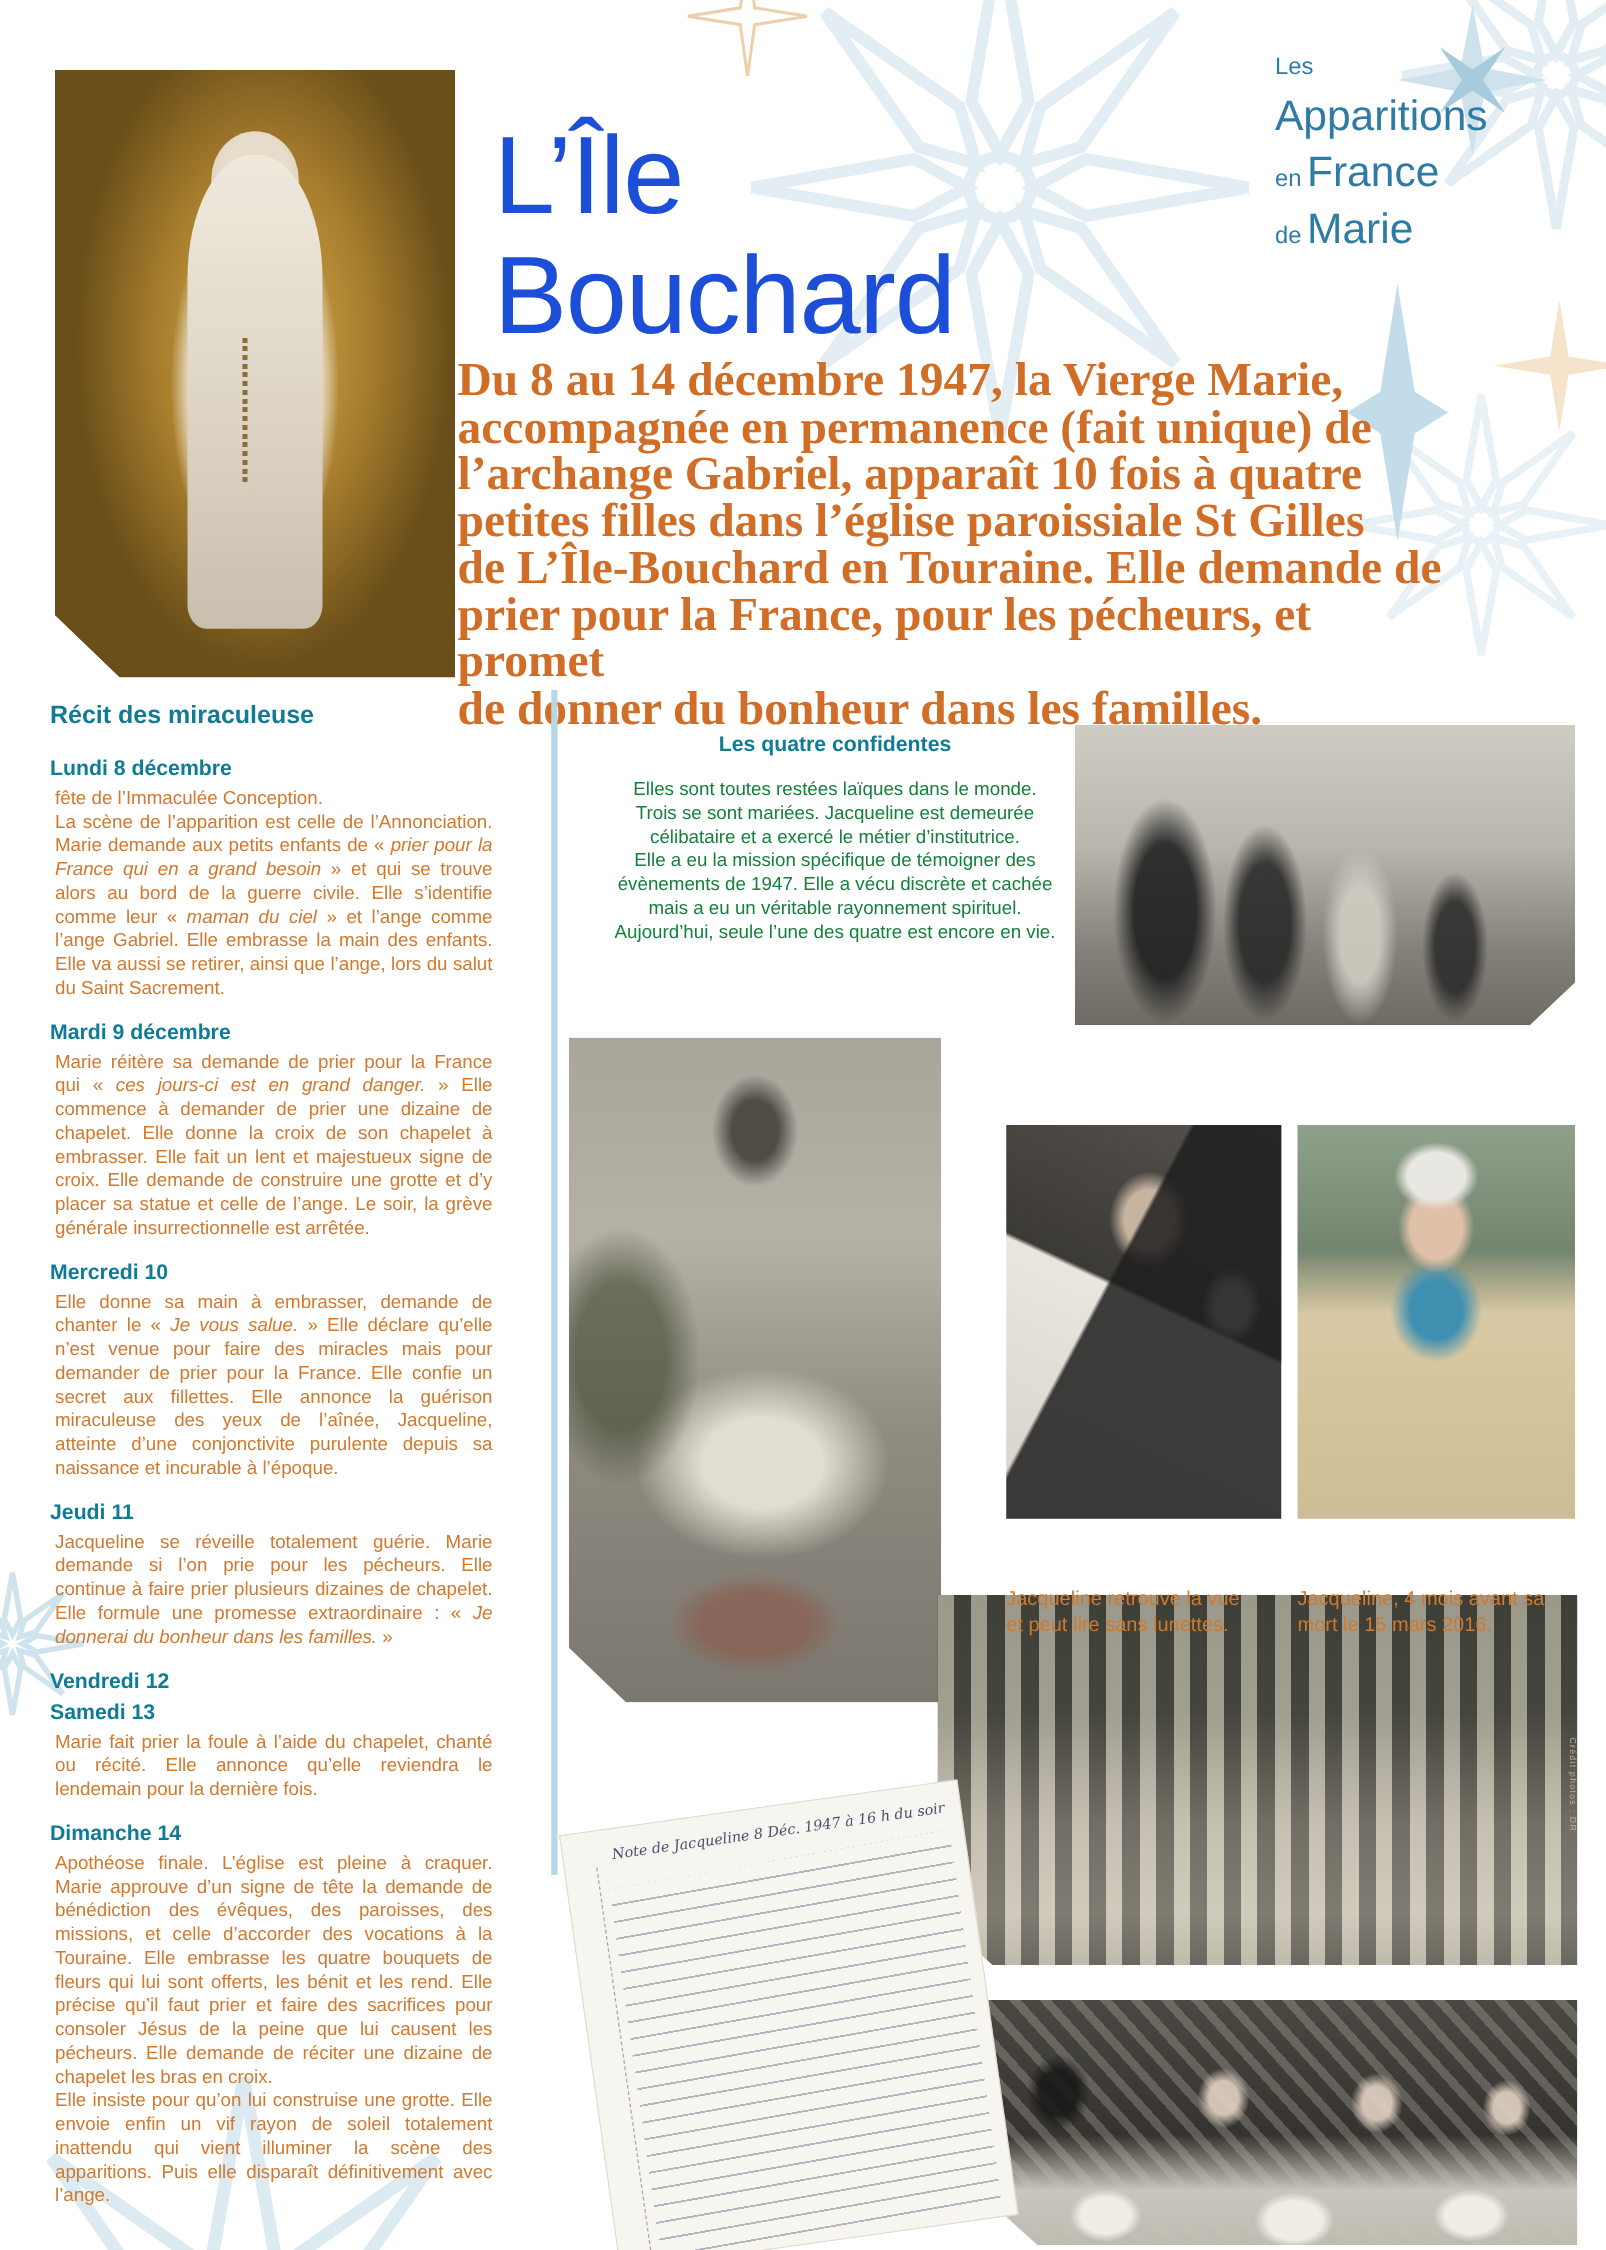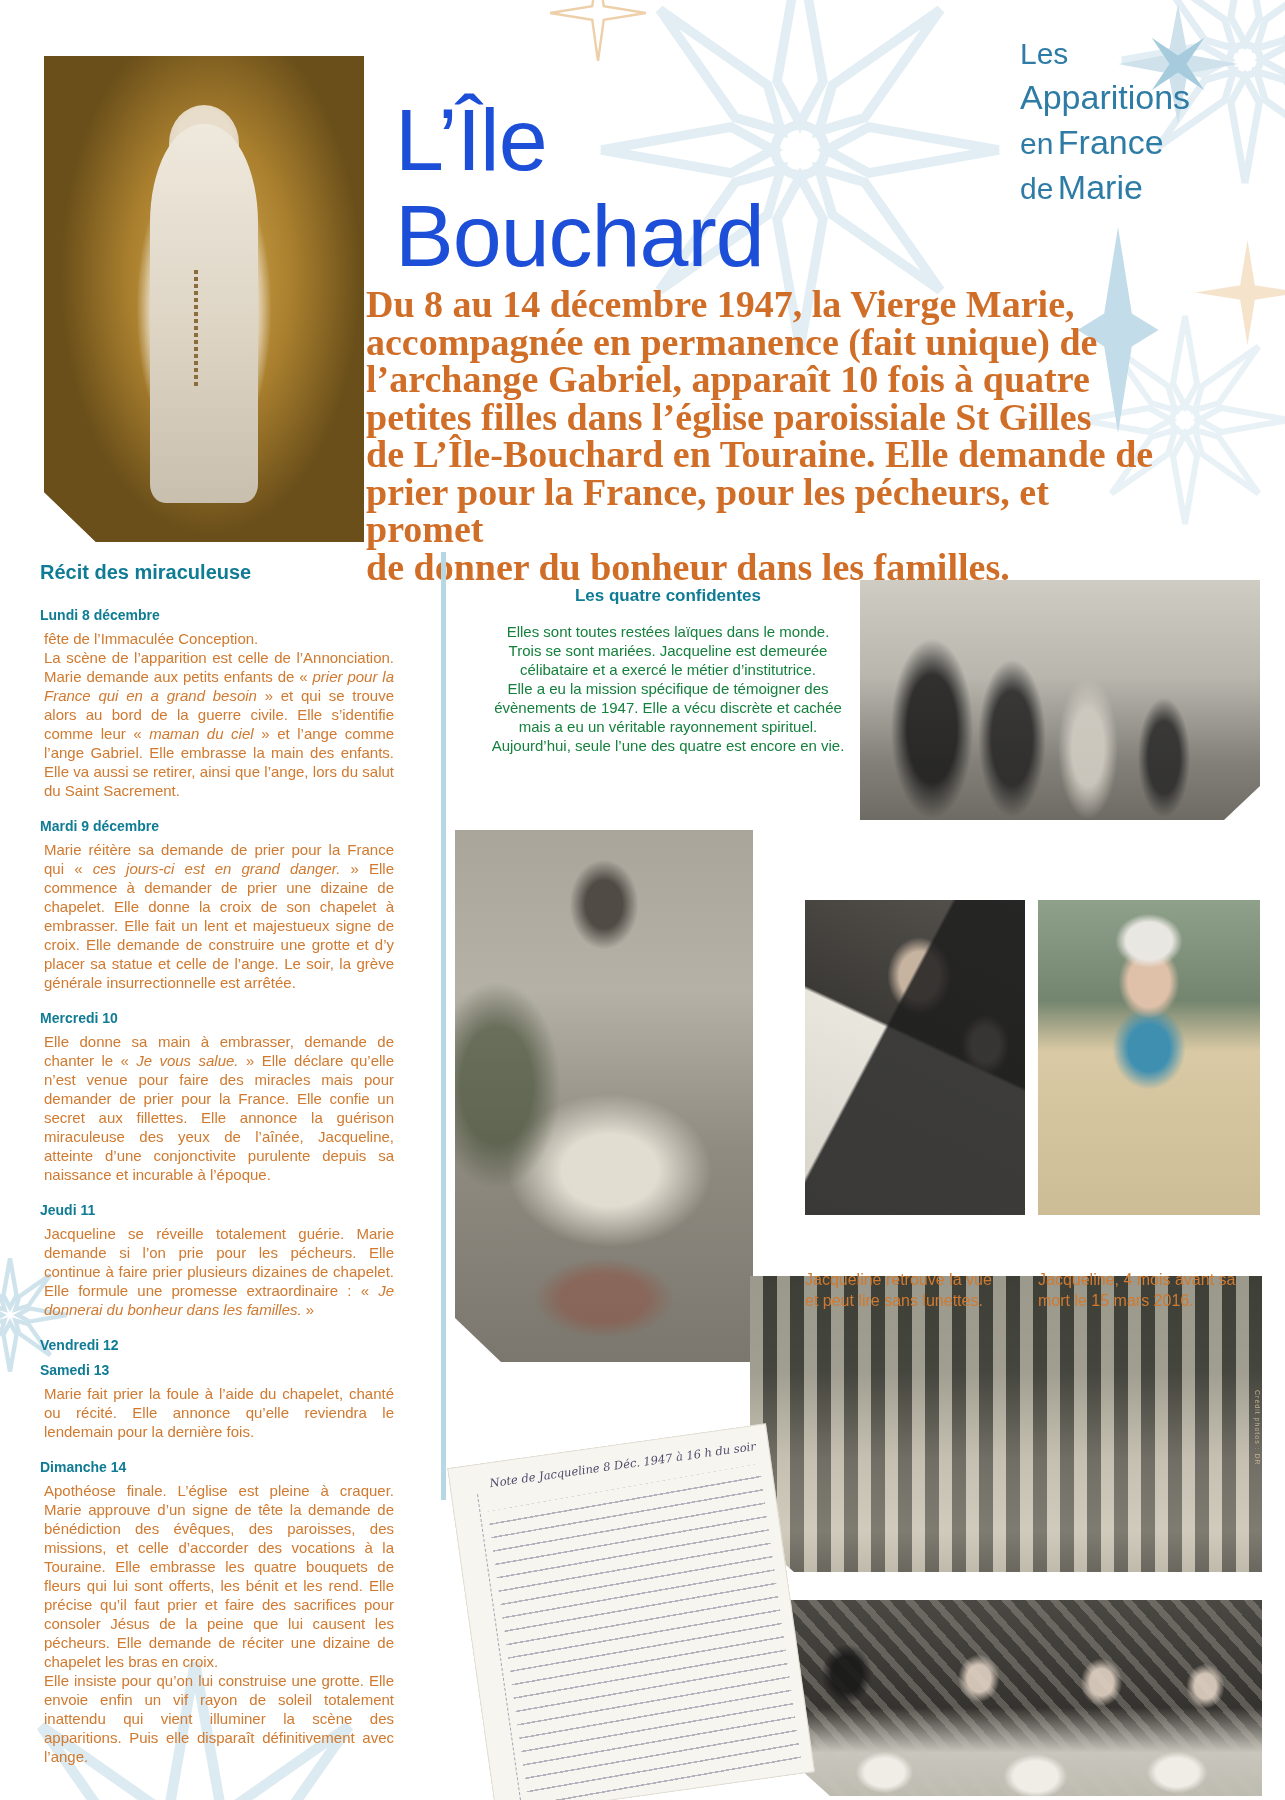--- a/index.html
+++ b/index.html
@@ -23,30 +23,30 @@
     border-radius:48% 48% 14% 14%/26% 26% 5% 5%;}
   #statue-photo .veil{position:absolute;left:39%;top:10%;width:22%;height:16%;
     background:radial-gradient(circle at 50% 40%, #e8ddca 0 45%, #cfc2a8 100%);border-radius:50% 50% 40% 40%;}
   #statue-photo .rosary{position:absolute;left:47%;top:44%;width:4px;height:24%;
     background:repeating-linear-gradient(180deg,#8a6d3a 0 4px,rgba(0,0,0,0) 4px 7px);}
 
   #page-title{left:395px;top:92px;width:700px;color:#1d4ed8;
     font-size:88px;line-height:96px;letter-spacing:-1px;font-weight:normal;}
 
   #logo{left:1020px;top:34px;width:250px;color:#2e7ca6;line-height:39px;}
-  #logo .s{font-size:30px;} #logo .b{font-size:34px;}
+  #logo .s{font-size:19px;} #logo .b{font-size:34px;}
 
   #intro{left:366px;top:286px;width:800px;color:#d06e28;
     font-family:"Liberation Serif",serif;font-weight:bold;
     font-size:38px;line-height:37.5px;}
 
   
   #recit-col{left:40px;top:560px;width:354px;color:#d0792f;}
   #recit-col h2{margin:0 0 20px 0;font-size:20px;line-height:24px;color:#0f7b95;}
-  #recit-col h3{margin:0 0 3px 0;font-size:14px;line-height:22px;color:#0f7b95;}
+  #recit-col h3{margin:0 0 3px 0;font-size:17px;line-height:22px;color:#0f7b95;}
   #recit-col p{margin:0 0 15px 4px;font-size:15px;line-height:19px;text-align:justify;}
   #recit-col p i{font-style:italic;}
 
   #divider{left:441px;top:552px;width:5px;height:948px;background:#b5d8e4;}
 
   
   #confidentes{left:452px;top:586px;width:432px;text-align:center;}
   #confidentes h3{margin:0 0 16px 0;font-size:17px;line-height:20px;color:#0f7b95;}
   #confidentes p{margin:0;font-size:15px;line-height:19px;color:#15803d;}
 

